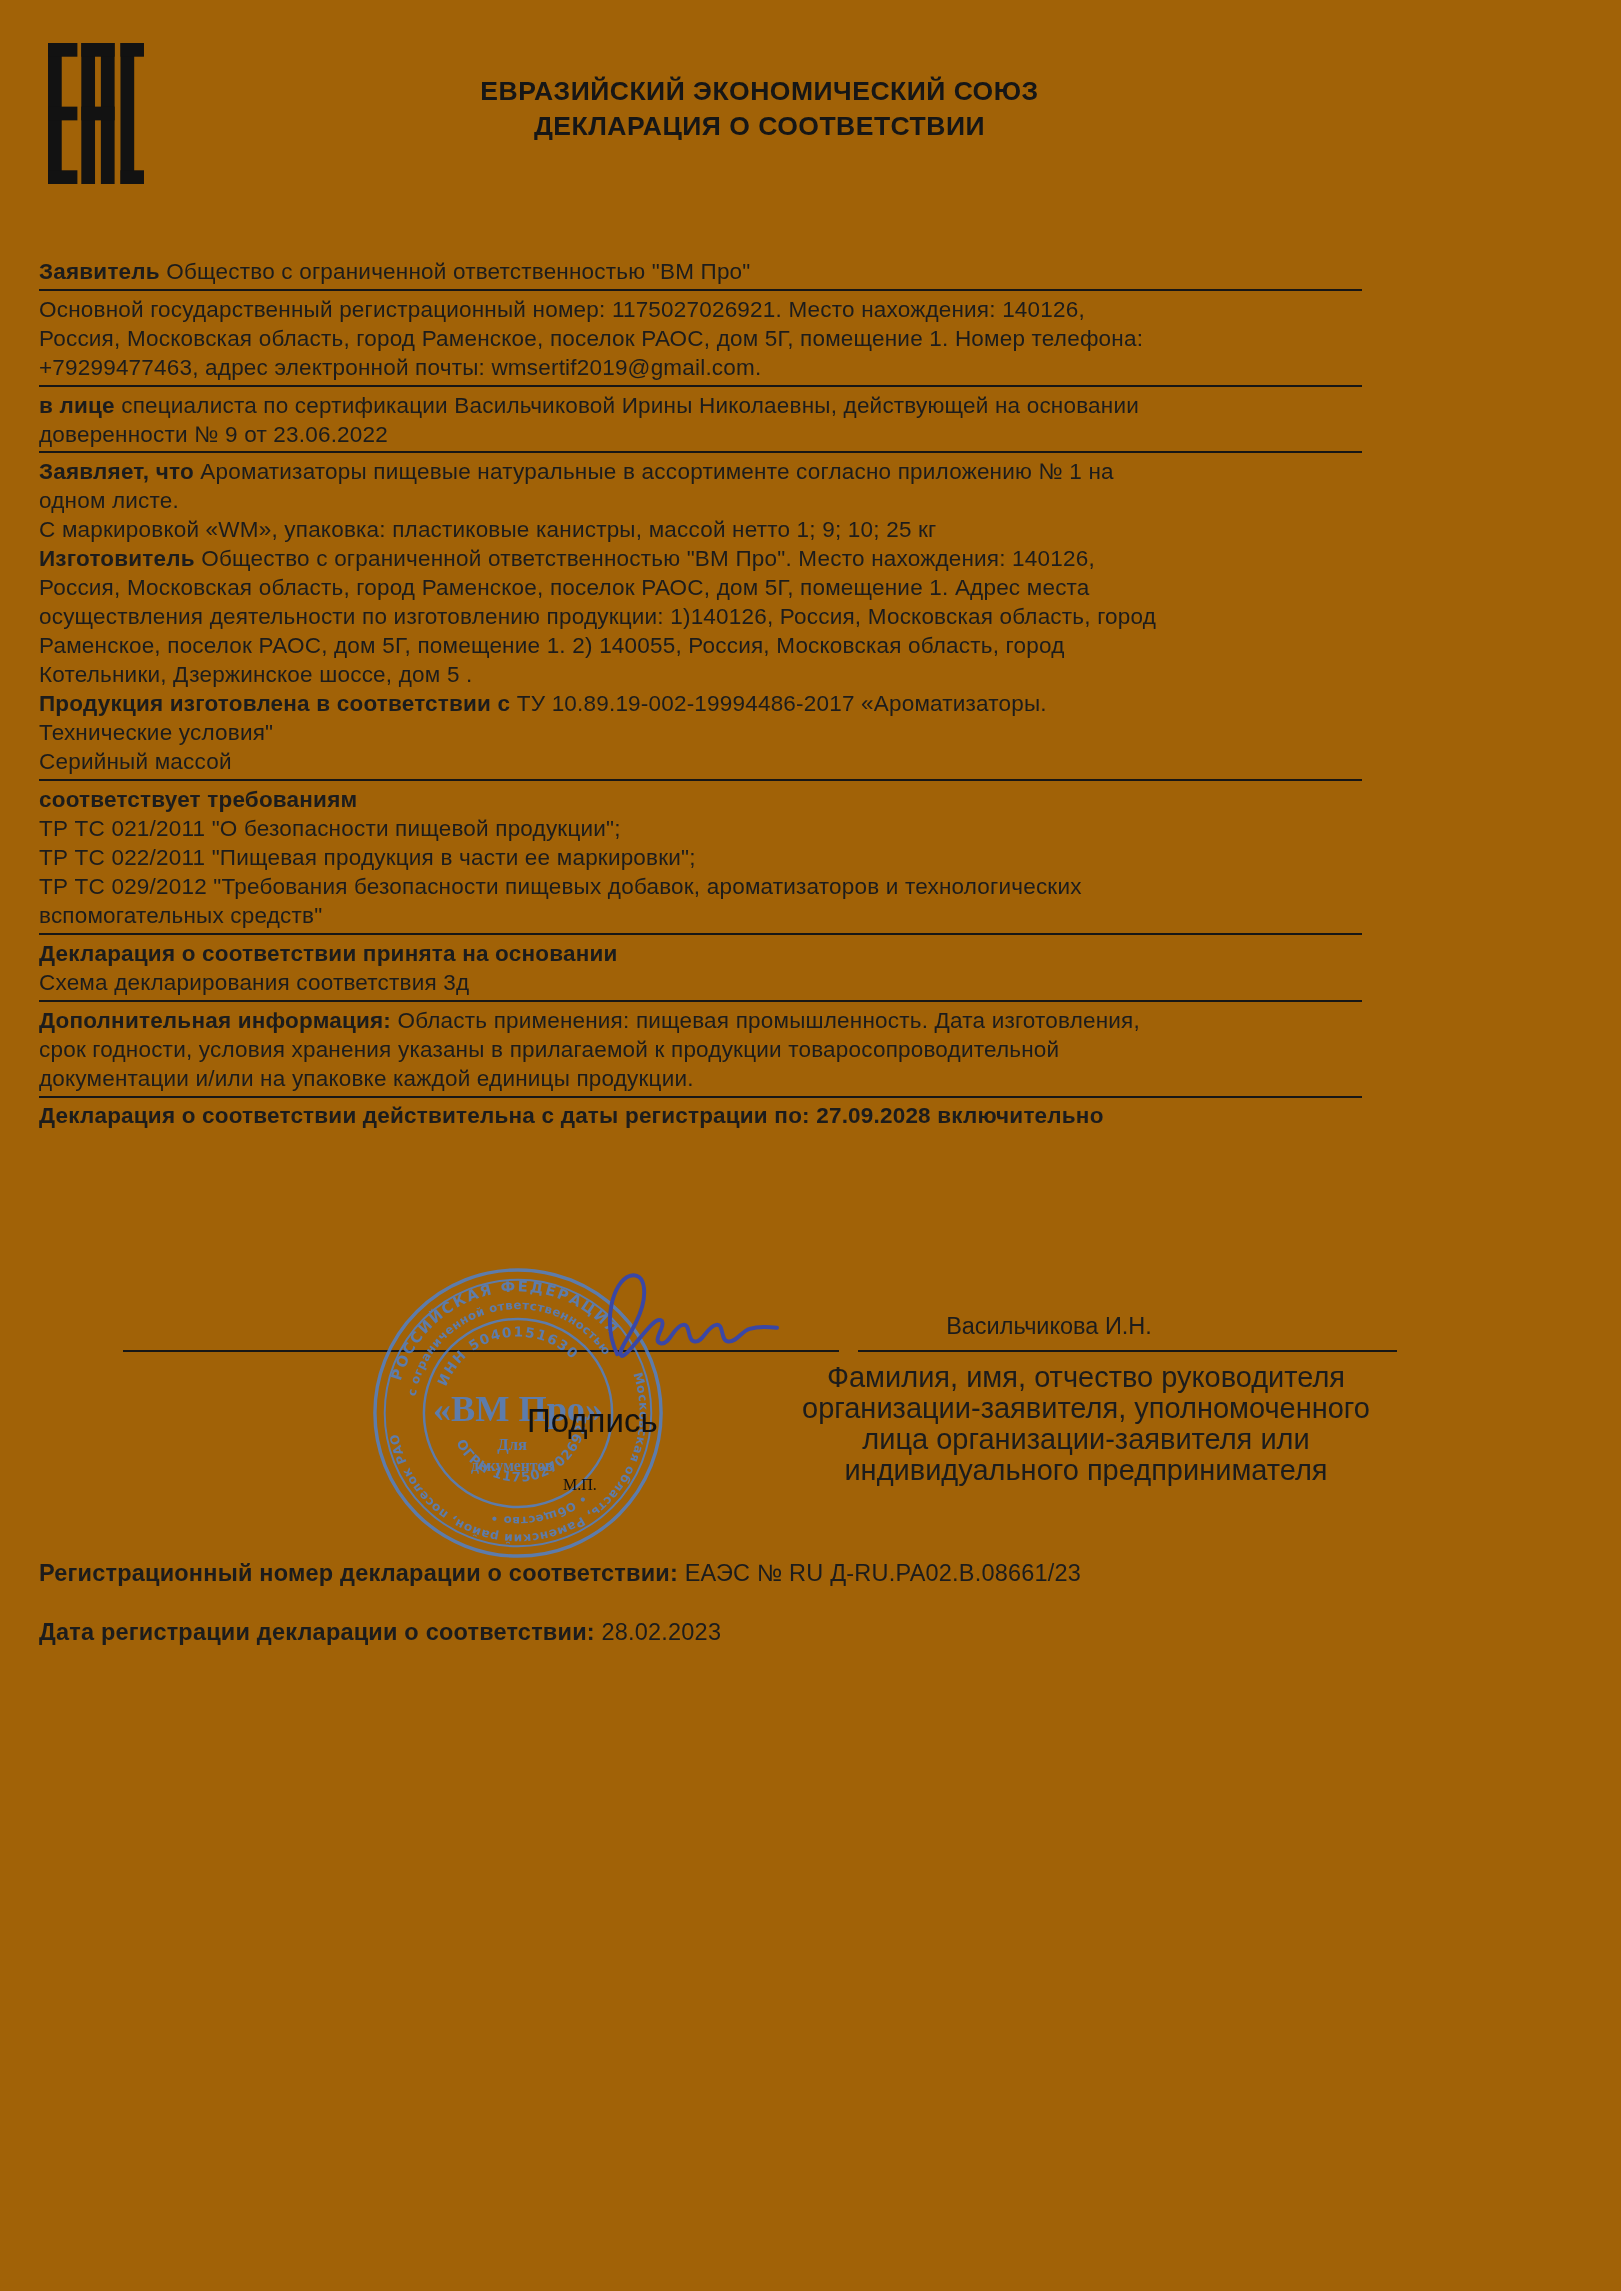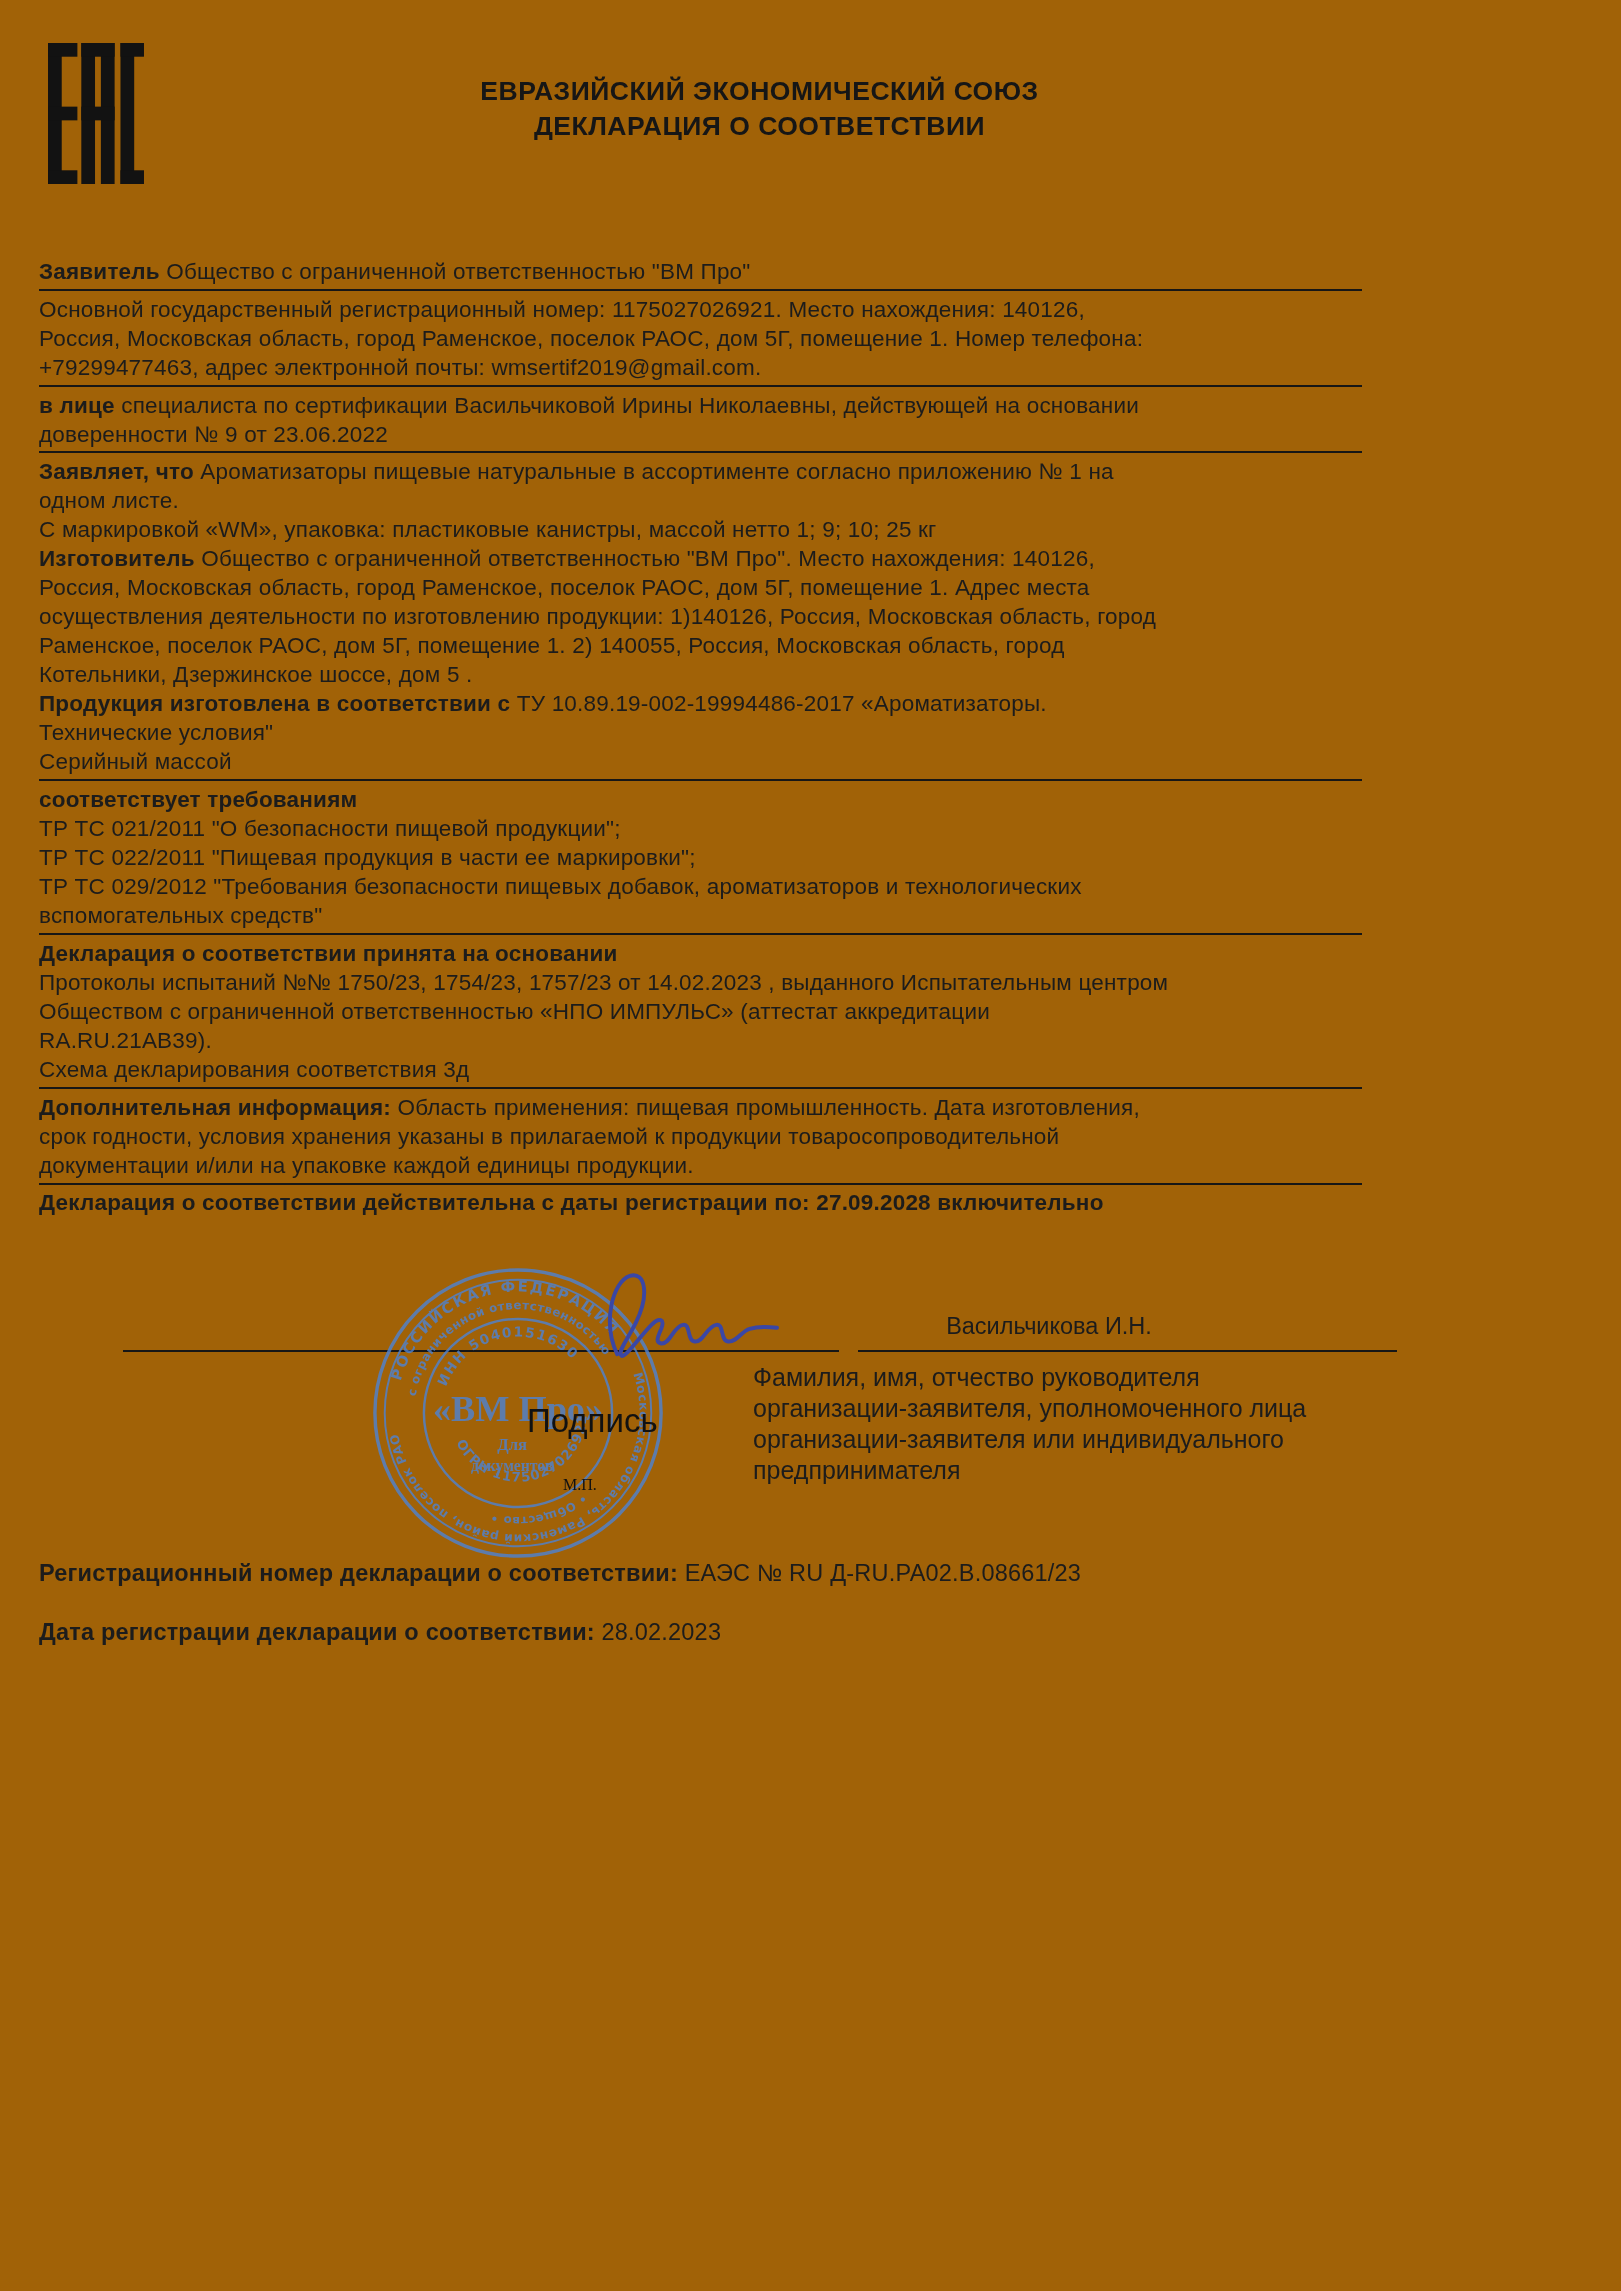--- a/index.html
+++ b/index.html
@@ -31,22 +31,22 @@
   .rule { width:1323px; border-top:2.9px solid #161616; margin:2.9px 0 3.9px 0; }
   
   .sig-line { position:absolute; border-top:2.9px solid #161616; z-index:1; }
   .sig-line.left  { left:123px; top:1350px; width:716px; }
   .sig-line.right { left:858px; top:1350px; width:539px; }
   .sig-name {
     position:absolute; left:804px; top:1313px; width:490px;
     text-align:center; font-size:23.5px; z-index:1;
   }
   .sig-caption {
-    position:absolute; left:753px; top:1362px; width:588px;
-    font-size:25px; line-height:31px; z-index:1;
+    position:absolute; left:792px; top:1362px; width:588px;
+    text-align:center; font-size:29px; line-height:31px; z-index:1;
   }
   .podpis-label { position:absolute; left:527px; top:1402px; font-size:33px; color:#111; z-index:3; }
   .mp-label {
     position:absolute; left:555px; top:1476px; font-size:16px; font-weight:normal;
     font-family:"Liberation Serif", serif; color:#111; z-index:3;margin-left:8px;
   }
   .stamp { position:absolute; left:369px; top:1266px; width:298px; height:294px; z-index:2; opacity:0.82; }
   .signature-svg { position:absolute; left:573px; top:1264px; width:255px; height:108px; z-index:4; }
   
   .footer-line { position:absolute; left:39px; font-size:23.5px; letter-spacing:0.2px; }
@@ -114,23 +114,20 @@
     <div class="rule"></div>
 
     <p class="para bold">соответствует требованиям</p>
     <p class="para">ТР ТС 021/2011 "О безопасности пищевой продукции";</p>
     <p class="para">ТР ТС 022/2011 "Пищевая продукция в части ее маркировки";</p>
     <p class="para">ТР ТС 029/2012 "Требования безопасности пищевых добавок, ароматизаторов и технологических
 вспомогательных средств"</p>
     <div class="rule"></div>
 
     <p class="para bold">Декларация о соответствии принята на основании</p>
-    <p class="para">Протоколы испытаний №№ 1750/23, 1754/23, 1757/23 от 14.02.2023 , выданного Испытательным центром
-Обществом с ограниченной ответственностью «НПО ИМПУЛЬС» (аттестат аккредитации
-RA.RU.21АВ39).</p>
     <p class="para">Схема декларирования соответствия 3д</p>
     <div class="rule"></div>
 
     <p class="para"><b>Дополнительная информация:</b><span> Область применения: пищевая промышленность. Дата изготовления,
 срок годности, условия хранения указаны в прилагаемой к продукции товаросопроводительной
 документации и/или на упаковке каждой единицы продукции.</span></p>
     <div class="rule"></div>
 
     <p class="para bold">Декларация о соответствии действительна с даты регистрации по: 27.09.2028 включительно</p>
   </div>

